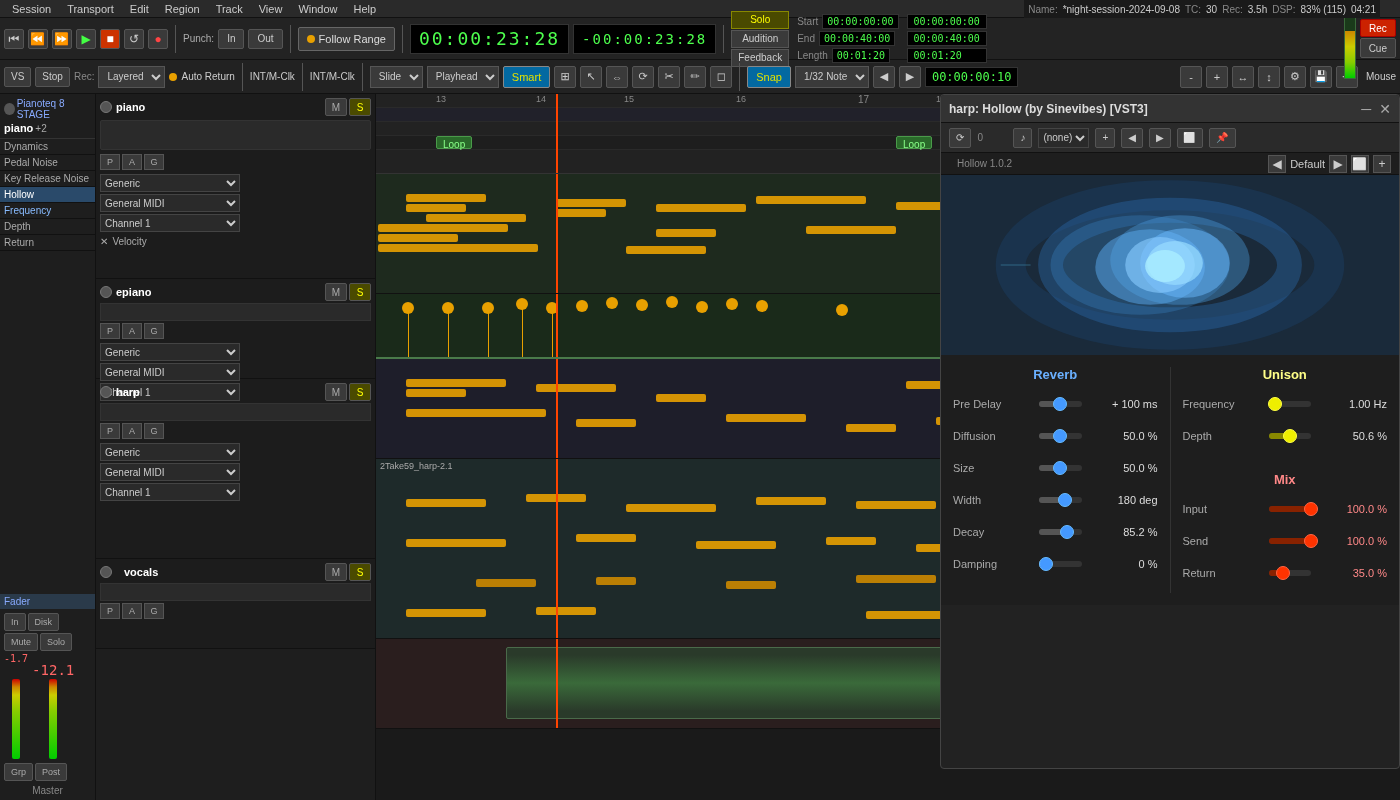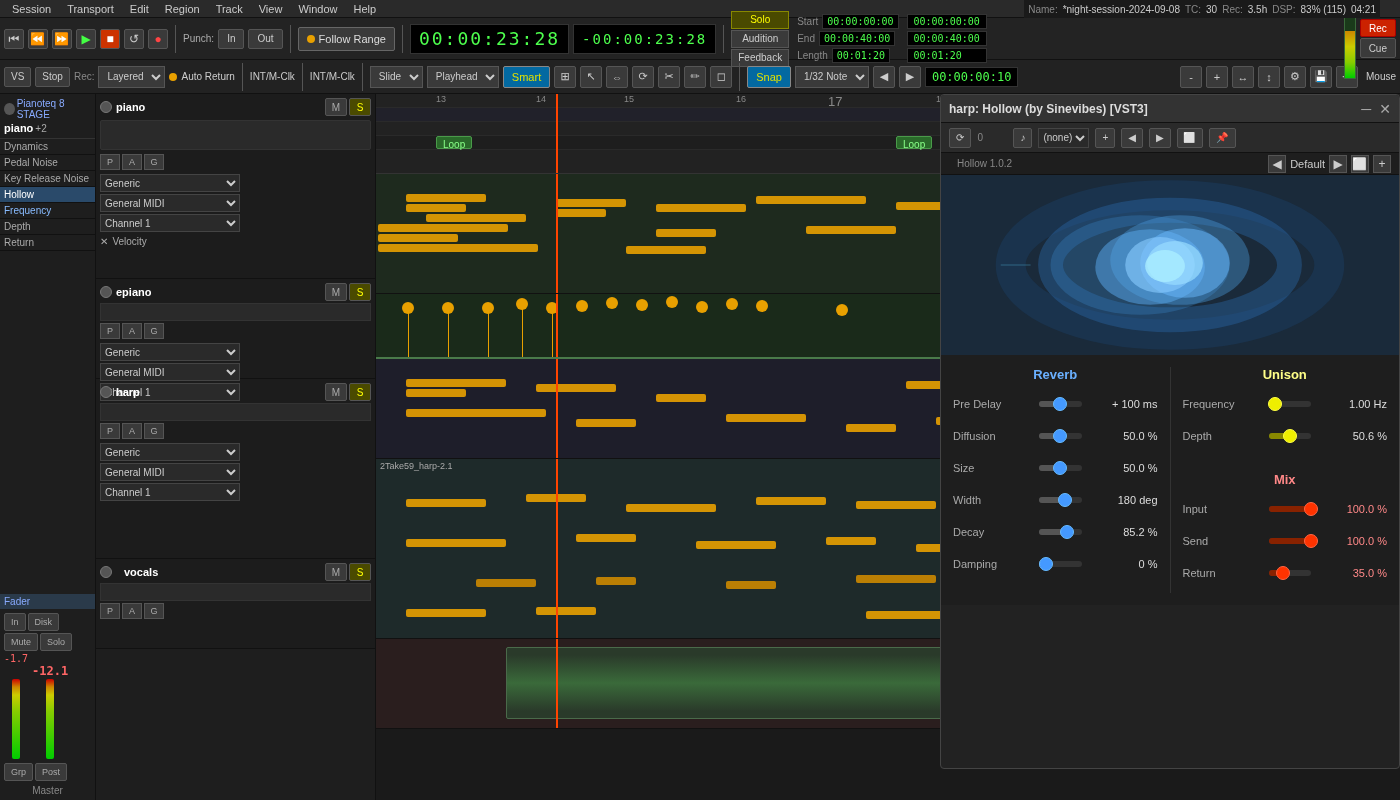--- a/index.html
+++ b/index.html
@@ -93,21 +93,21 @@
     .solo-group { display: flex; flex-direction: column; gap: 1px; }
 
     .top-right-info { position: fixed; top: 0; right: 20px; background: #1a1a1a; display: flex; align-items: center; gap: 5px; height: 18px; padding: 0 4px; font-size: 10px; color: #888; z-index: 200; }
 
     .plugin-version { color: #888; font-size: 10px; margin-left: 8px; }
     .plugin-preset-name { color: #ccc; font-size: 11px; }
 
     .loop-green { background: #2a6a2a; color: #88ff88; border: 1px solid #4a9a4a; padding: 1px 6px; font-size: 10px; border-radius: 2px; position: absolute; }
     .fader-btn-item { background: #3a3a3a; border: 1px solid #555; color: #aaa; font-size: 9px; height: 18px; padding: 0 6px; cursor: pointer; border-radius: 2px; }
     .level-num { color: #ff6666; font-size: 10px; font-family: monospace; }
-    .level-num2 { color: #ff6666; font-size: 12px; font-family: monospace; font-weight: bold; }
+    .level-num2 { color: #ff6666; font-size: 14px; font-family: monospace; }
   </style>
 </head>
 <body>
 
 <div class="top-right-info">
   <span style="color:#888">Name:</span>
   <span style="color:#ccc">*night-session-2024-09-08</span>
   <span style="color:#888">TC:</span>
   <span style="color:#ccc">30</span>
   <span style="color:#888">Rec:</span>
@@ -371,21 +371,21 @@
     <div class="timeline-area" style="position:relative;">
 
       <div class="timeline-ruler">
 
         <div style="height:14px;border-bottom:1px solid #2a2a2a;position:relative;background:#222;">
 
           <span style="position:absolute;left:60px;color:#888;font-size:9px;">13</span>
           <span style="position:absolute;left:160px;color:#888;font-size:9px;">14</span>
           <span style="position:absolute;left:248px;color:#888;font-size:9px;">15</span>
           <span style="position:absolute;left:360px;color:#888;font-size:9px;">16</span>
-          <span style="position:absolute;left:452px;color:#888;font-size:13px;">17</span>
+          <span style="position:absolute;left:482px;color:#888;font-size:10px;">17</span>
           <span style="position:absolute;left:560px;color:#888;font-size:9px;">18</span>
           <span style="position:absolute;left:660px;color:#888;font-size:9px;">19</span>
           <span style="position:absolute;left:760px;color:#888;font-size:9px;">20</span>
         </div>
         <div style="height:14px;border-bottom:1px solid #2a2a2a;background:#21212a;"></div>
         <div style="height:14px;border-bottom:1px solid #2a2a2a;background:#222;"></div>
 
         <div style="height:14px;border-bottom:1px solid #2a2a2a;background:#1e1e1e;position:relative;">
           <div class="loop-green" style="left:60px;top:0;height:13px;line-height:13px;">Loop</div>
           <div class="loop-green" style="left:520px;top:0;height:13px;line-height:13px;">Loop</div>

